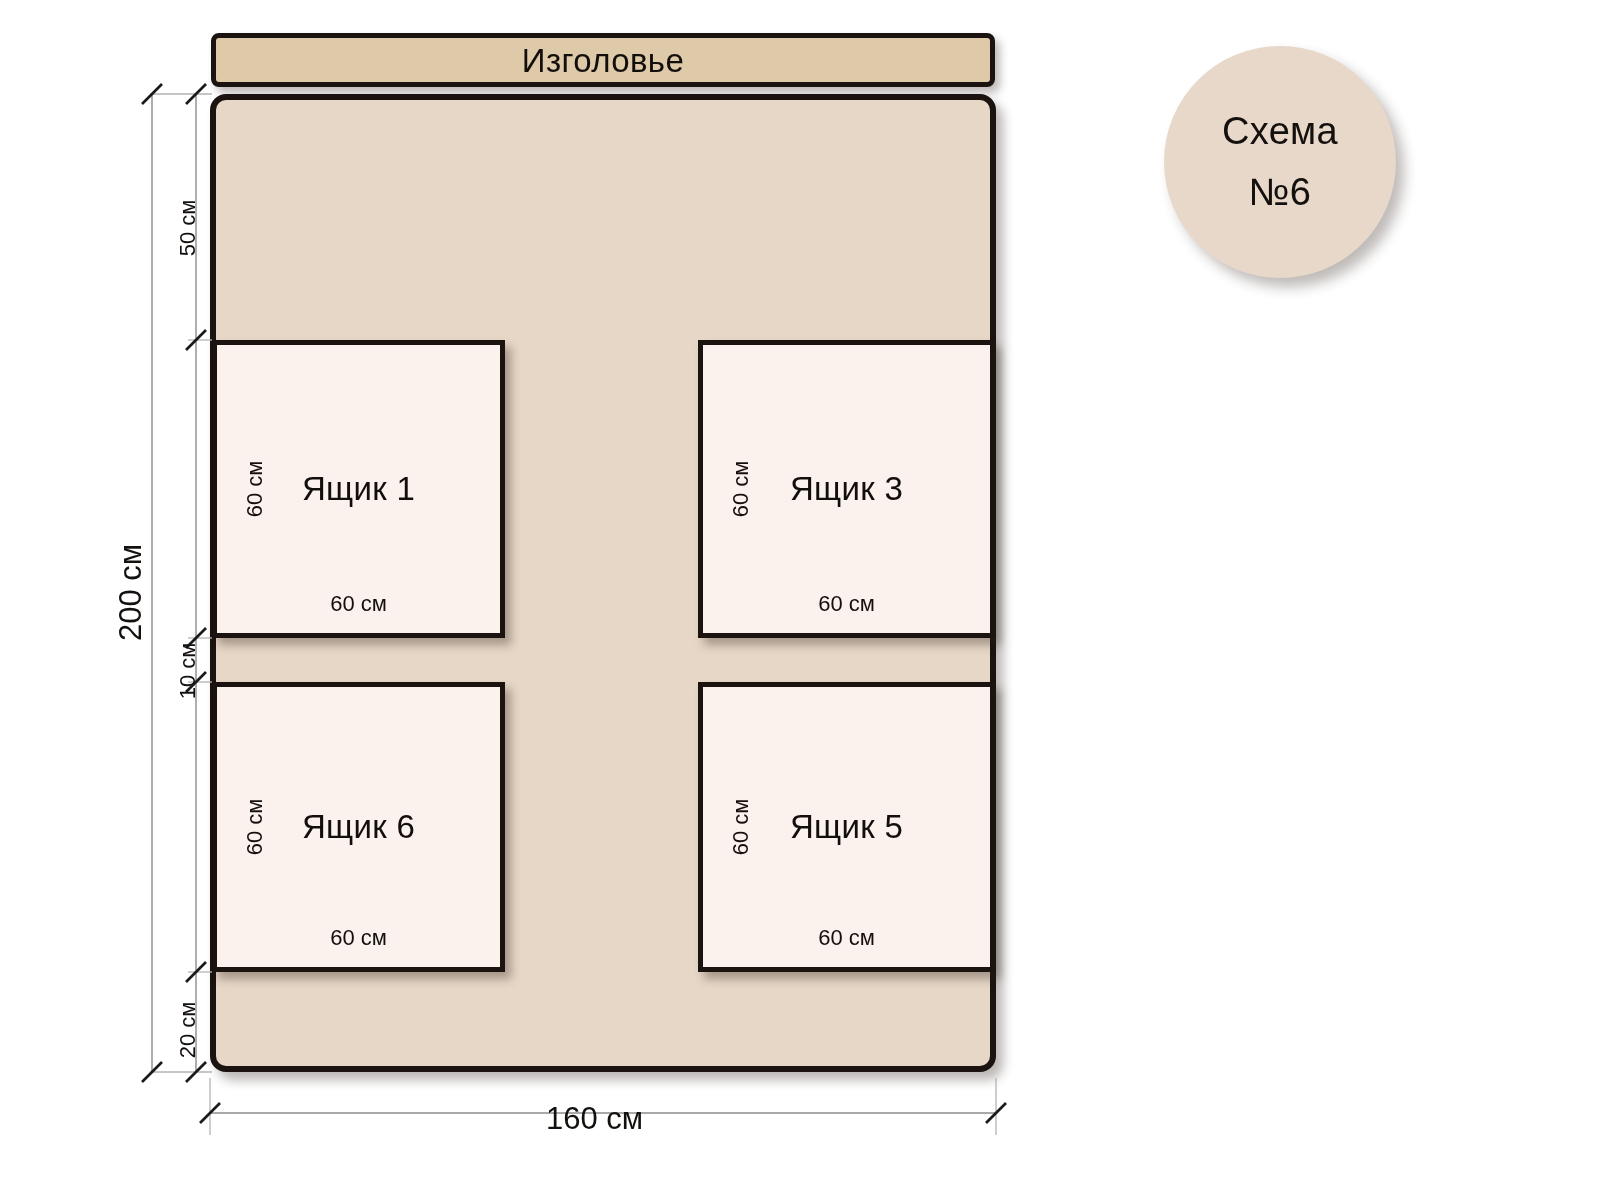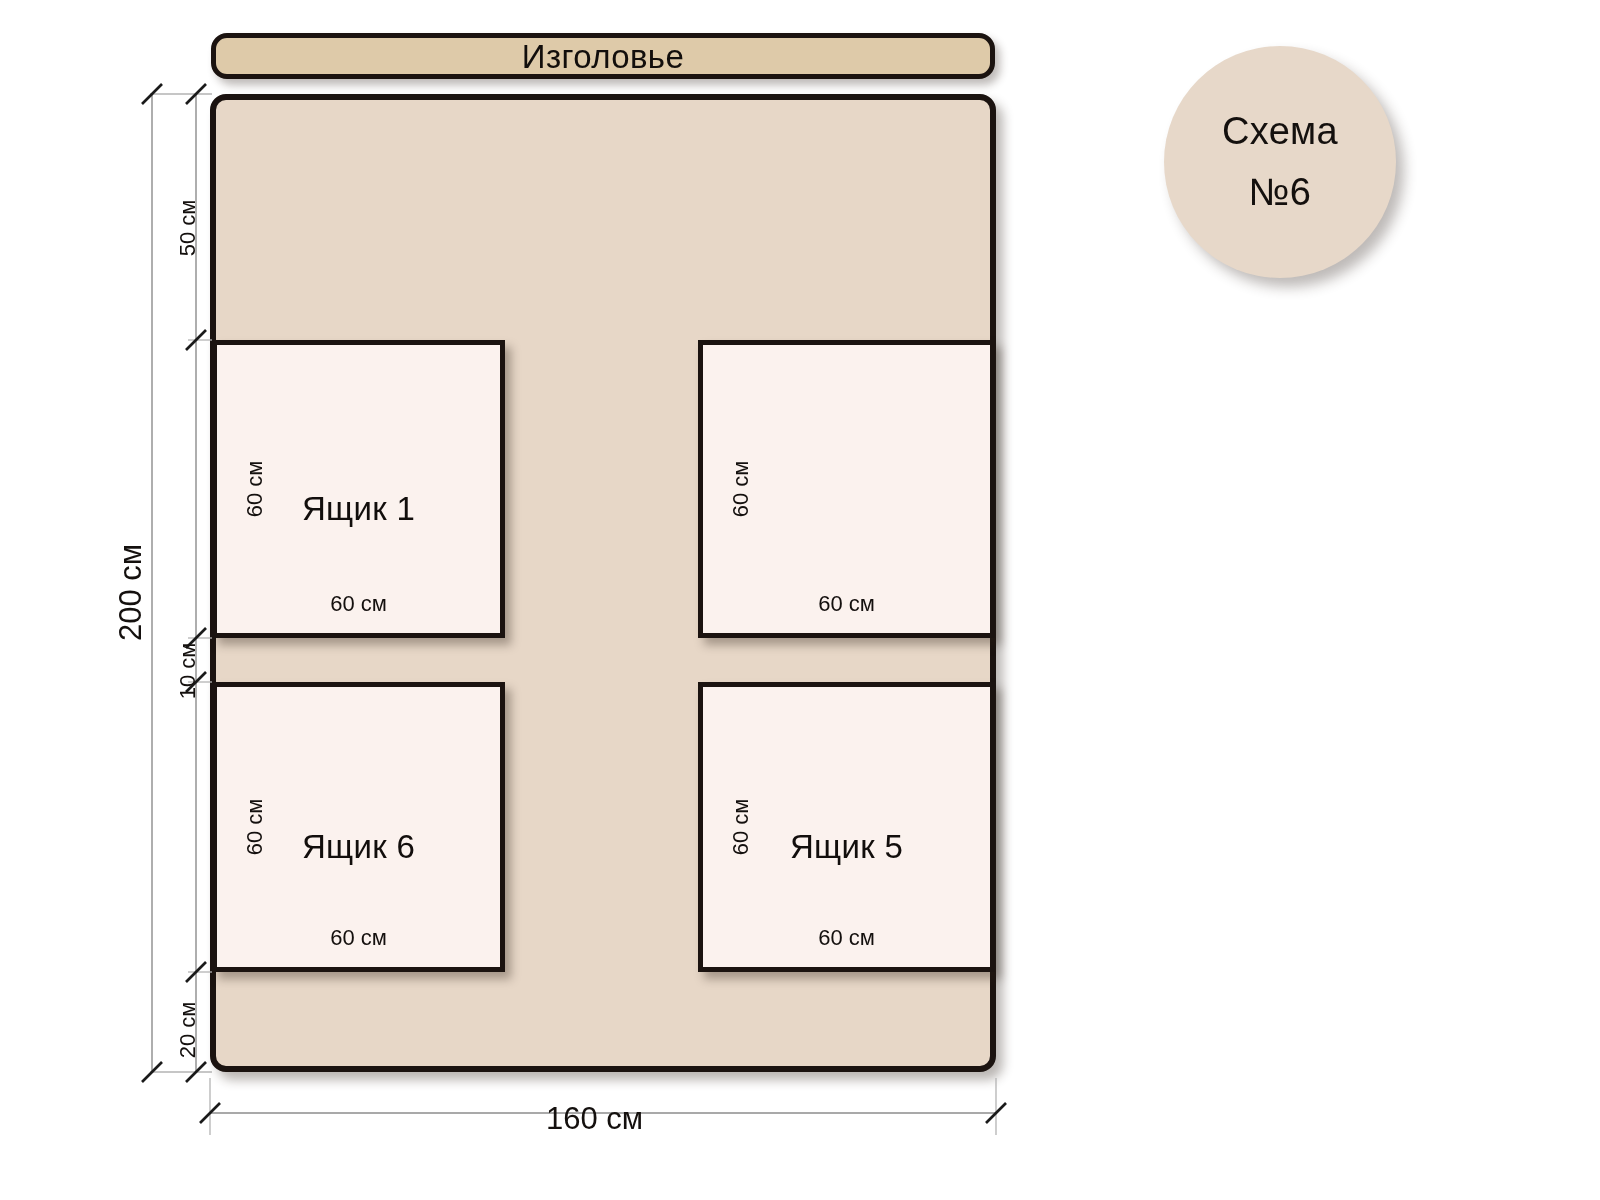--- a/index.html
+++ b/index.html
@@ -10,24 +10,24 @@
     font-family:"Liberation Sans","DejaVu Sans",sans-serif;
     color:#14100e;
     overflow:hidden;
     position:relative;
   }
   #stage{position:absolute;inset:0;width:1600px;height:1200px;}
 
   
   .headboard{
     position:absolute;
-    left:211px;top:33px;width:784px;height:46px;
+    left:211px;top:33px;width:784px;height:54px;
     background:var(--headboard,#decaa9);
     border:5px solid #1b1310;
-    border-radius:16px;
+    border-radius:8px;
     box-sizing:border-box;
     display:flex;align-items:center;justify-content:center;
     box-shadow:5px 6px 9px rgba(40,28,20,.30);
   }
   .headboard-label{
     font-size:33px;letter-spacing:.4px;color:#120e0c;line-height:1;
   }
 
   
   .bed{
@@ -47,21 +47,20 @@
     border:5px solid #1b1310;
     box-sizing:border-box;
     box-shadow:6px 7px 9px rgba(40,28,20,.34);
   }
   .drawer .dtitle{
     position:absolute;left:0;right:0;top:50%;
     transform:translateY(-50%);
     text-align:center;
     font-size:33px;letter-spacing:.3px;color:#120e0c;
     pointer-events:none;
-    margin-top:20px;
   }
   .drawer .dw{
     position:absolute;left:0;right:0;bottom:16px;
     text-align:center;font-size:22px;color:#14100e;
   }
   .drawer .dh{
     position:absolute;left:10px;top:50%;
     transform:translateY(-50%) rotate(-90deg);
     transform-origin:center center;
     font-size:22px;color:#14100e;white-space:nowrap;
@@ -117,20 +116,21 @@
   </div>
 
   <div class="drawer" id="d2">
     <span class="dh">60 см</span>
     <span class="dtitle">Ящик 6</span>
     <span class="dw">60 см</span>
   </div>
 
   <div class="drawer" id="d3">
     <span class="dh">60 см</span>
+    <span class="dtitle">Ящик 3</span>
     <span class="dw">60 см</span>
   </div>
 
   <div class="drawer" id="d4">
     <span class="dh">60 см</span>
     <span class="dtitle">Ящик 5</span>
     <span class="dw">60 см</span>
   </div>
 
   <svg class="dims" viewBox="0 0 1600 1200">

